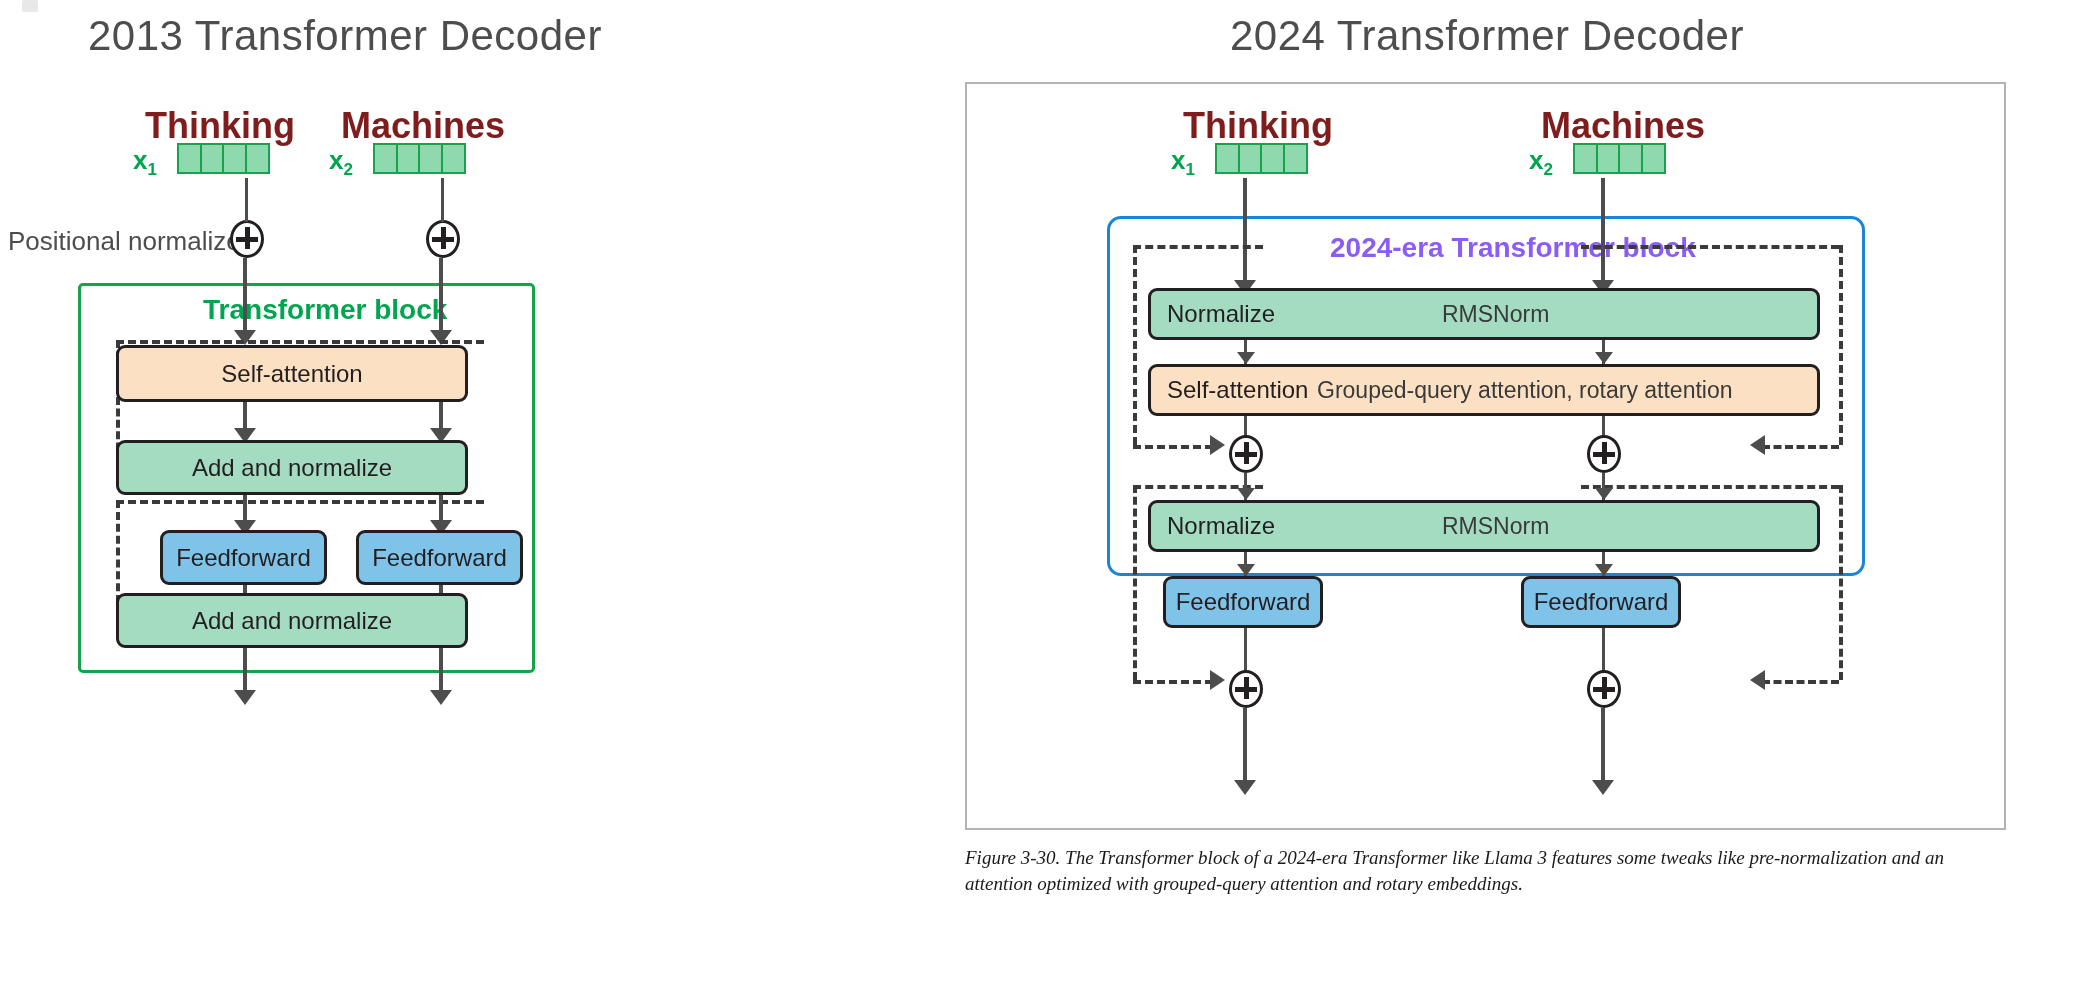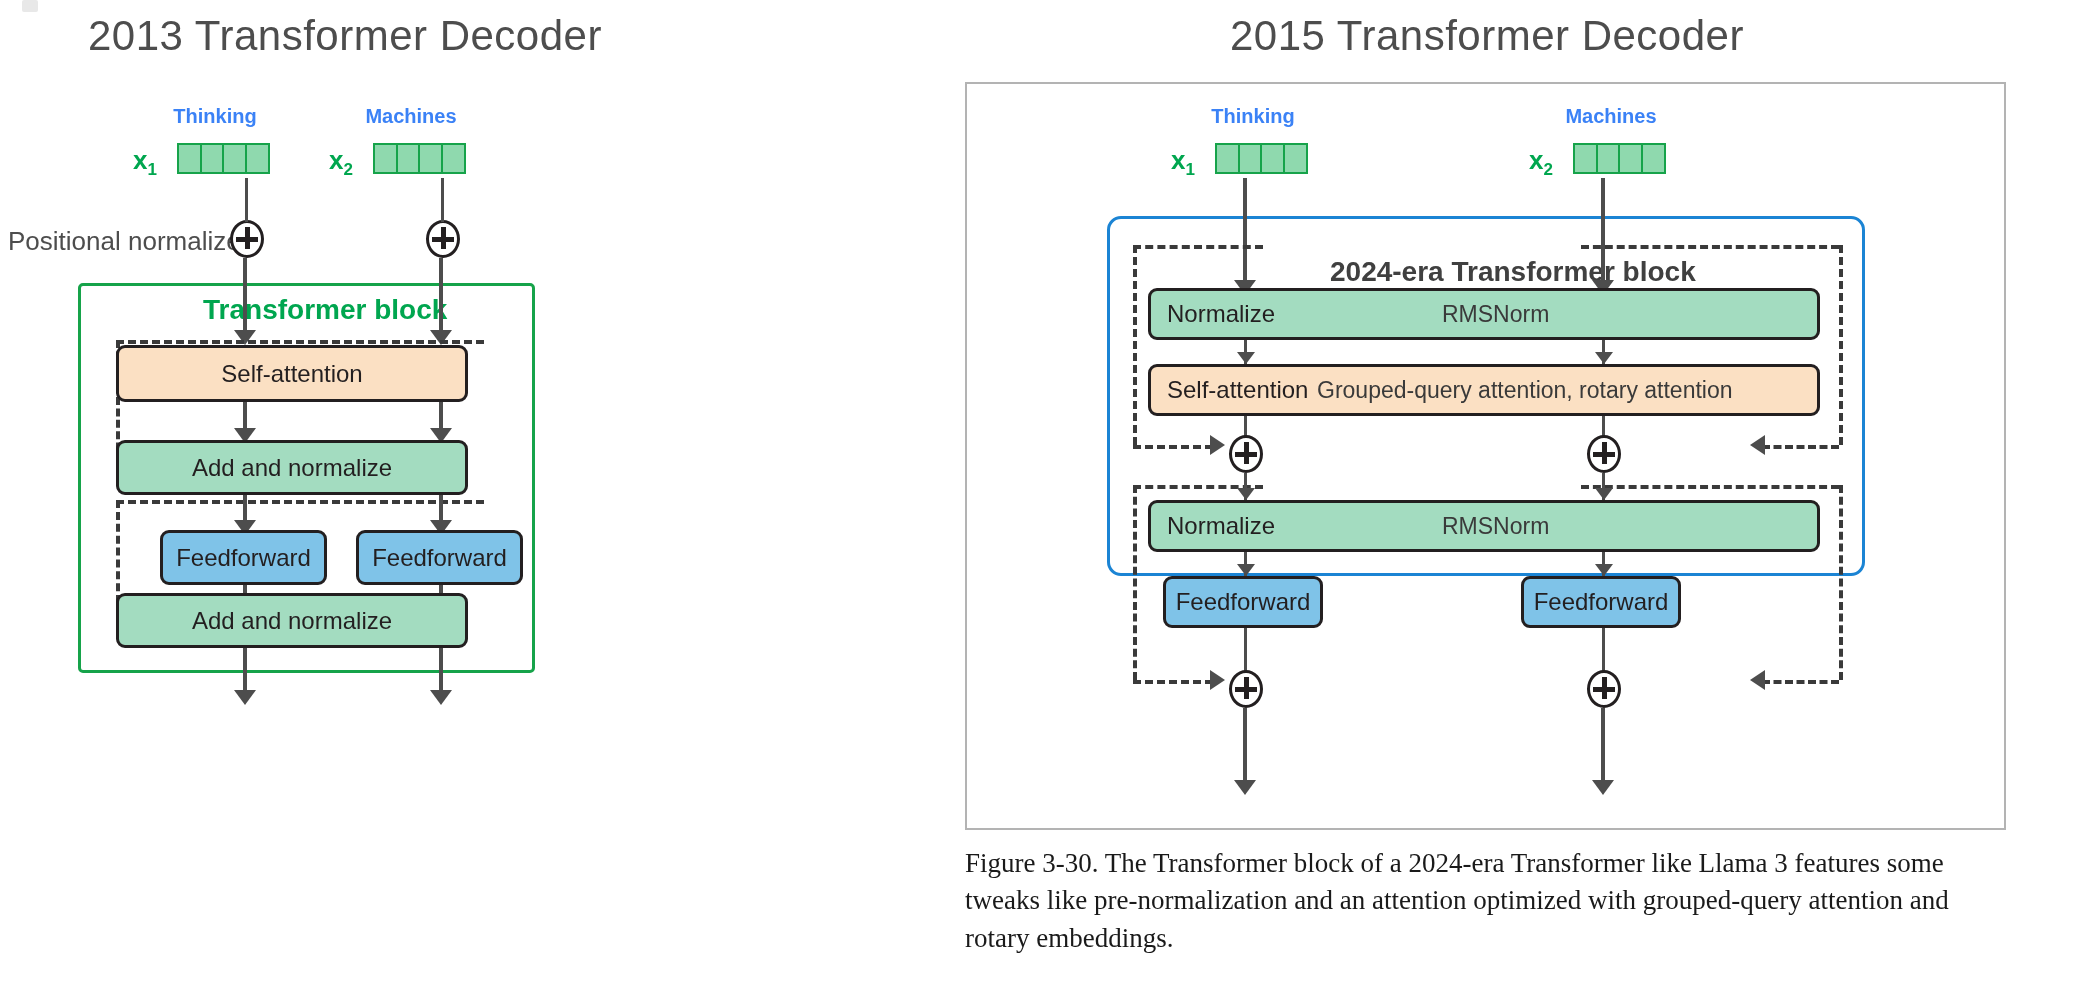--- a/index.html
+++ b/index.html
@@ -22,23 +22,23 @@
     white-space:nowrap;
     font-family:"Liberation Sans", sans-serif;
   }
   #title-left{left:88px;top:12px;}
   #title-right{left:1230px;top:12px;}
 
   
   .token-group{position:absolute;}
   .token-label{
     position:absolute;
-    color:#3b82f6;
+    color:#7f1d1d;
     font-weight:bold;
-    font-size:20px;
+    font-size:36px;
     white-space:nowrap;
     text-align:center;
     width:100%;
   }
   .emb-row{position:absolute;display:flex;}
   .emb-cell{
     width:25px;height:31px;
     background:#8fd9ae;
     border:2.5px solid #16a34a;
     box-sizing:border-box;
@@ -110,21 +110,21 @@
     box-sizing:border-box;
     background:#ffffff;
   }
   .block-caption{
     position:absolute;
     font-weight:bold;
     font-size:28px;
     white-space:nowrap;
   }
   .cap-green{color:#00a64f;}
-  .cap-blue{color:#404040;margin-top:24px;}
+  .cap-blue{color:#8b5cf6;}
 
   
   .vline{position:absolute;width:4px;background:#4d4d4d;}
   .vline.thin{width:3px;}
   .arrowhead{
     position:absolute;
     width:0;height:0;
     border-left:11px solid transparent;
     border-right:11px solid transparent;
     border-top:15px solid #4d4d4d;
@@ -155,21 +155,22 @@
     border-top:10px solid transparent;
     border-bottom:10px solid transparent;
     border-right:15px solid #4d4d4d;
   }
 
   
   .figure-caption{
     position:absolute;
     left:965px;top:845px;width:1010px;
     font-family:"Liberation Serif", serif;
-    font-size:27px;
+    font-style:italic;
+    font-size:19px;
     line-height:1.38;
     color:#1a1a1a;
   }
 
   
   .watermark{
     position:absolute;
     right:14px;bottom:10px;
     font-size:42px;
     color:#e2e2e2;
@@ -273,21 +274,21 @@
 
   <div class="box box-norm centered" style="left:116px;top:593px;width:352px;height:55px;">
     <span class="lbl-main">Add and normalize</span>
   </div>
 
   <div class="vline" style="left:243px;top:648px;height:52px;"></div>
   <div class="arrowhead" style="left:234px;top:690px;"></div>
   <div class="vline" style="left:439px;top:648px;height:52px;"></div>
   <div class="arrowhead" style="left:430px;top:690px;"></div>
 
-  <div class="diagram-title" id="title-right">2015 Transformer Decoder</div>
+  <div class="diagram-title" id="title-right">2024 Transformer Decoder</div>
 
   <div class="outline-gray" style="left:965px;top:82px;width:1041px;height:748px;"></div>
 
   <div class="token-group" style="left:1183px;top:105px;width:140px;height:70px;">
     <div class="token-label">Thinking</div>
     <div class="emb-row" style="left:32px;top:38px;">
       <div class="emb-cell"></div>
       <div class="emb-cell"></div>
       <div class="emb-cell"></div>
       <div class="emb-cell"></div>

